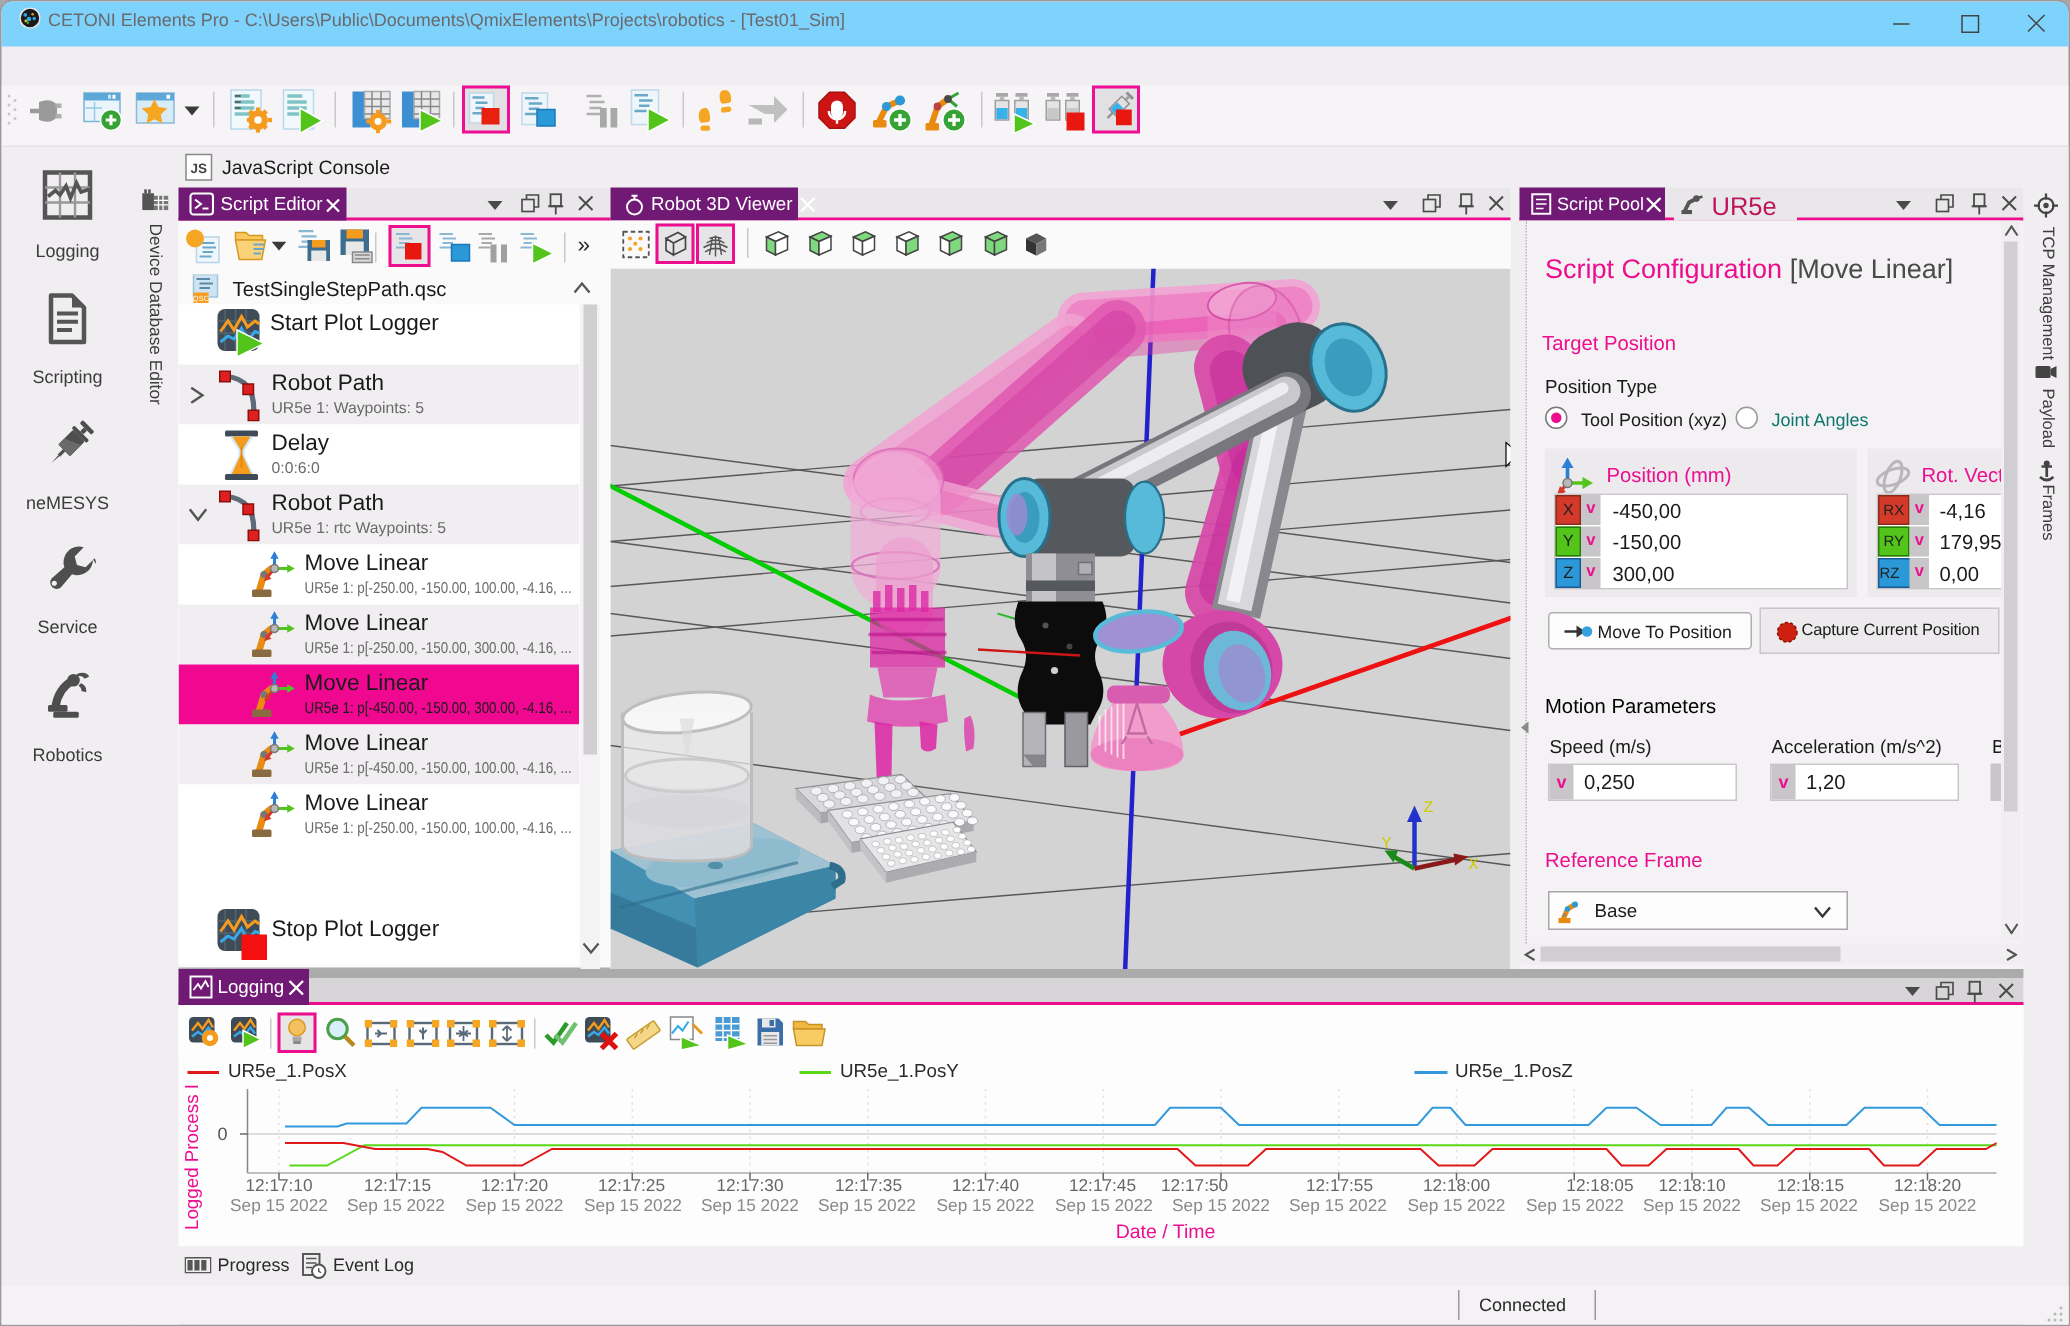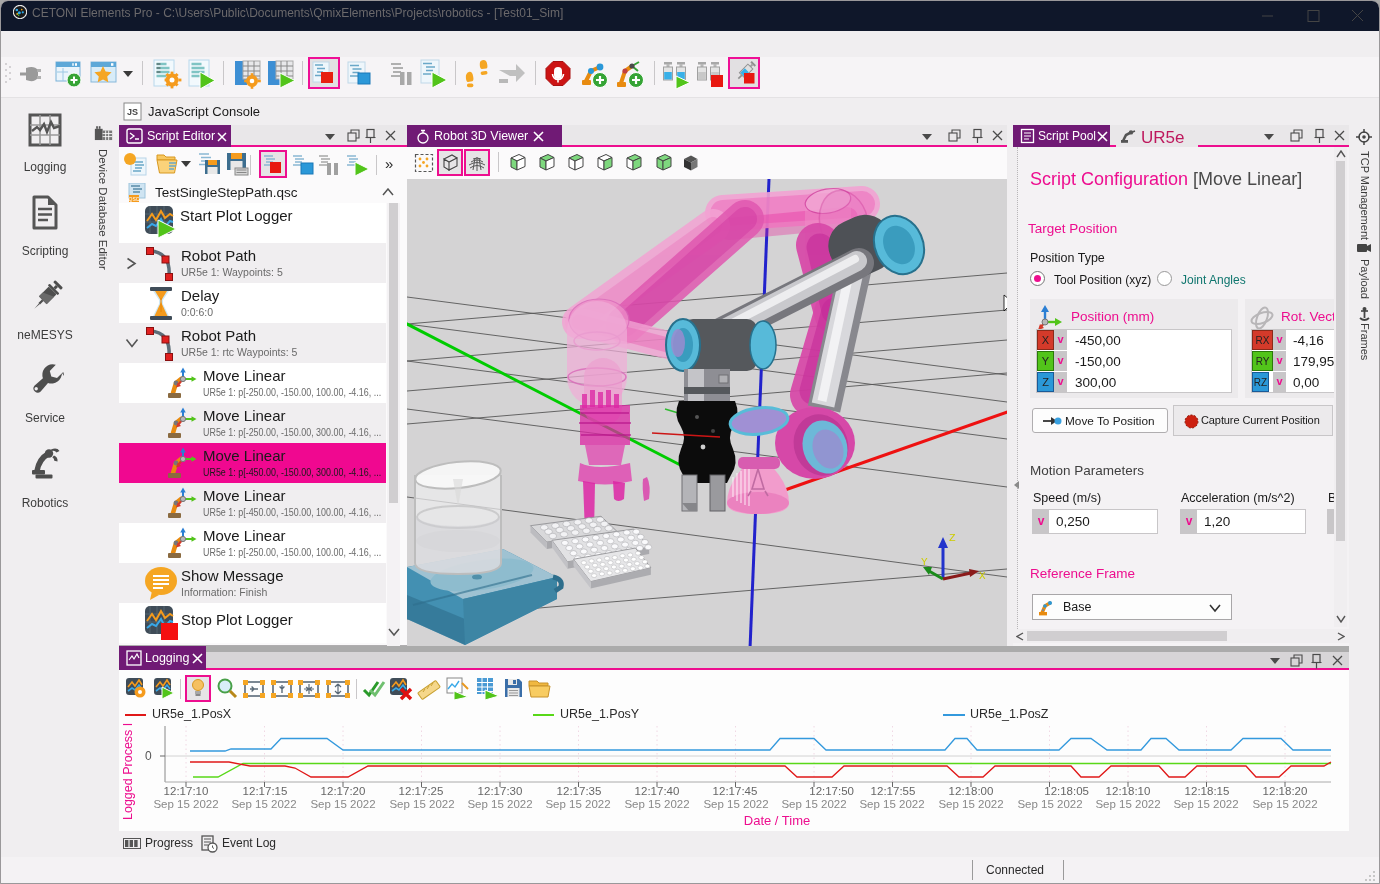--- a/index.html
+++ b/index.html
@@ -1,20 +1,20 @@
 <!DOCTYPE html>
 <html><head>
 <meta charset="utf-8">
 <style>
 * { margin:0; padding:0; box-sizing:border-box; }
 html,body { width:1380px; height:884px; overflow:hidden; font-family:"Liberation Sans", sans-serif; background:#a8a8a8; }
 #win { position:absolute; left:0; top:0; width:1380px; height:884px; background:#f0eef0; border:1px solid #9a989a; border-radius:8px 8px 0 0; overflow:hidden; }
 .abs { position:absolute; }
 
-#titlebar { position:absolute; left:0; top:0; width:100%; height:30px; background:#0f172a; }
+#titlebar { position:absolute; left:0; top:0; width:100%; height:30px; background:#7dd3fc; }
 #titletext { position:absolute; left:31px; top:5px; font-size:12px; color:#6b696b; }
 .wbtn { position:absolute; top:0; width:46px; height:30px; color:#444; }
 
 #menubar { position:absolute; left:0; top:30px; width:100%; height:26px; background:#f6f4f6; }
 .menuitem { position:absolute; top:5px; font-size:13px; color:#1a1a1a; }
 
 #toolbar { position:absolute; left:0; top:56px; width:100%; height:41px; background:#f6f4f6; border-bottom:1px solid #e4e2e4; }
 #tbicons { position:absolute; left:0; top:0; width:1380px; height:97px; }
 .tbsep { position:absolute; top:60px; width:1px; height:24px; background:#c9c7c9; }
 .tbox { position:absolute; top:56px; width:32px; height:32px; border:2px solid #ef0f96; background:#e2e0e2; }
@@ -620,31 +620,20 @@
           <path d="M18 13 h9" stroke="#52c41a" stroke-width="2"></path>
             <path d="M31.5 13 l-5 -2.8 v5.6 z" fill="#52c41a"></path>
           <path d="M18 13 l-5 6" stroke="#d43a2a" stroke-width="2"></path>
             <path d="M11 21.5 l1.6 -5 3.4 3.4 z" fill="#d43a2a"></path>
           <circle cx="18" cy="13" r="2.6" fill="#b8b8b8" stroke="#777"></circle>
         </svg>
         <div class="t1" style="left:84px">Move Linear</div>
           <div class="t2 sq" style="left:84px">UR5e 1: p[-250.00, -150.00, 100.00, -4.16, ...</div>
       </div>
 
-      <div class="trow" style="top:360px;background:#f0eef0">
-        <svg class="abs" style="left:23px;top:2px" width="38" height="38" viewBox="0 0 38 38">
-          <ellipse cx="19" cy="16" rx="16" ry="14" fill="#f5a623"></ellipse>
-          <path d="M10 26 l-2 9 9 -5 z" fill="#f5a623"></path>
-          <g stroke="#fff" stroke-width="1.8">
-              <path d="M11 11 h16 M11 15 h16 M11 19 h16 M11 23 h10"></path>
-            </g>
-        </svg>
-        <div class="t1">Show Message</div>
-          <div class="t2">Information: Finish</div>
-      </div>
 
       <div class="trow" style="top:400px;background:#fff">
         <svg class="abs" style="left:25px;top:2px" width="36" height="38" viewBox="0 0 36 38">
           <rect x="1" y="1" width="28" height="28" rx="5" fill="#3f4c58"></rect>
           <path d="M6 1 v28 M13 1 v28 M20 1 v28 M1 9 h28 M1 17 h28" stroke="#55646f" stroke-width="1"></path>
           <path d="M3 16 l5 -7 4 6 5 -9 4 7 5 -4 3 2" stroke="#f59b1d" stroke-width="2" fill="none"></path>
           <path d="M3 23 l5 -4 4 2 5 -7 4 8 5 -6 3 1" stroke="#38a8e8" stroke-width="2" fill="none"></path>
           <rect x="17" y="18" width="17" height="17" fill="#f51010"></rect>
         </svg>
         <div class="t1" style="top:8px">Stop Plot Logger</div>
@@ -654,21 +643,21 @@
     <div class="abs" style="left:268px;top:78px;width:13px;height:444px;background:#f4f2f4">
       <div class="abs" style="left:2px;top:0px;width:9px;height:300px;background:#d0ced0"></div>
     </div>
     <svg class="abs" style="left:269px;top:502px" width="12" height="10">
         <path d="M1 2 L6 8 L11 2" stroke="#555" stroke-width="1.5" fill="none"></path>
       </svg>
   </div>
 
   <div id="viewer">
     <div class="dock-title" style="left:0;top:0;width:600px;border-bottom:2px solid #ed0e8f"></div>
-    <div class="pink-tab" style="left:0;top:0;width:155px">
+    <div class="pink-tab" style="left:0;top:0;width:125px">
       <svg class="abs" style="left:8px;top:3px" width="16" height="16" viewBox="0 0 16 16">
           <circle cx="8" cy="10" r="5" fill="none" stroke="#fff" stroke-width="1.3"></circle>
           <path d="M8 5 v-3 M6 2.5 h4" stroke="#fff" stroke-width="1.3"></path>
         </svg>
       <span class="abs" style="left:27px;top:4px">Robot 3D Viewer</span>
       <svg class="abs" style="left:126px;top:6px" width="11" height="11">
           <path d="M1 1 L10 10 M10 1 L1 10" stroke="#fff" stroke-width="1.6"></path>
         </svg>
     </div>
     <svg class="dock-ctrl" style="left:510px" width="86" height="22" viewBox="0 0 86 22">
@@ -1060,42 +1049,42 @@
           <ellipse cx="14" cy="13" rx="5" ry="11" fill="none" stroke="#b8b6b8" stroke-width="2" transform="rotate(20 14 13)"></ellipse>
         </svg>
       <div class="lbl" style="left:36px;top:10px;font-size:13.5px;color:#ed0e8f">Rot. Vecto</div>
       <div class="abs" style="left:6px;top:30px;width:96px;height:64px;background:#fff;border:1px solid #c8c6c8"></div>
       <div class="abs" style="left:7px;top:31px;width:21px;height:20px;background:#d43a2a;border:1px solid #8a2a1a;color:#222;font-size:10px;text-align:center;line-height:19px">RX</div>
       <div class="abs" style="left:28px;top:31px;width:13px;height:20px;background:#c8c6c8;color:#ed0e8f;font-size:11px;font-weight:bold;text-align:center;line-height:19px">v</div>
       <div class="lbl" style="left:48px;top:34px;font-size:13.5px;color:#1a1a1a">-4,16</div>
       <div class="abs" style="left:7px;top:52px;width:21px;height:20px;background:#52c41a;border:1px solid #2a7a0a;color:#222;font-size:10px;text-align:center;line-height:19px">RY</div>
       <div class="abs" style="left:28px;top:52px;width:13px;height:20px;background:#c8c6c8;color:#ed0e8f;font-size:11px;font-weight:bold;text-align:center;line-height:19px">v</div>
       <div class="lbl" style="left:48px;top:55px;font-size:13.5px;color:#1a1a1a">179,95</div>
-      <div class="abs" style="left:7px;top:73px;width:17px;height:20px;background:#2b98d8;border:1px solid #1a5a98;color:#222;font-size:10px;text-align:center;line-height:19px">RZ</div>
+      <div class="abs" style="left:7px;top:73px;width:33px;height:20px;background:#2b98d8;border:1px solid #1a5a98;color:#222;font-size:10px;text-align:left;line-height:19px">RZ</div>
       <div class="abs" style="left:28px;top:73px;width:13px;height:20px;background:#c8c6c8;color:#ed0e8f;font-size:11px;font-weight:bold;text-align:center;line-height:19px">v</div>
       <div class="lbl" style="left:48px;top:76px;font-size:13.5px;color:#1a1a1a">0,00</div>
     </div>
 
     <div class="abs" style="left:19px;top:283px;width:136px;height:25px;background:#fdfdfd;border:1px solid #b0aeb0;border-radius:3px">
       <svg class="abs" style="left:9px;top:6px" width="20" height="12">
           <path d="M1 6 h10" stroke="#333" stroke-width="1.8"></path>
           <path d="M9 2 l6 4 -6 4 z" fill="#333"></path>
           <circle cx="16" cy="6" r="3.5" fill="#38a0e0"></circle>
         </svg>
       <span class="lbl" style="left:32px;top:5px;font-size:11.8px;color:#1a1a1a">Move To Position</span>
     </div>
     <div class="abs" style="left:160px;top:280px;width:160px;height:31px;background:#eceaec;border:1px solid #c8c6c8;overflow:hidden">
       <svg class="abs" style="left:10px;top:8px" width="15" height="15">
           <circle cx="7.5" cy="7.5" r="6.5" fill="#cc2010"></circle>
           <circle cx="7.5" cy="7.5" r="6.5" fill="none" stroke="#881000" stroke-width="1" stroke-dasharray="2 1.6"></circle>
         </svg>
       <span class="lbl" style="left:27px;top:8px;font-size:11px;color:#1a1a1a;letter-spacing:-0.1px">Capture Current Position</span>
     </div>
 
-    <div class="lbl" style="left:17px;top:338px;font-size:13.5px;color:#404040">Motion Parameters</div>
+    <div class="lbl" style="left:17px;top:338px;font-size:13.5px;color:#000000">Motion Parameters</div>
     <div class="lbl" style="left:20px;top:366px;font-size:12.5px;color:#1a1a1a">Speed (m/s)</div>
     <div class="abs" style="left:19px;top:384px;width:126px;height:25px;background:#fff;border:1px solid #c8c6c8"></div>
     <div class="abs" style="left:20px;top:385px;width:16px;height:23px;background:#c8c6c8;color:#ed0e8f;font-size:12px;font-weight:bold;text-align:center;line-height:22px">v</div>
     <div class="lbl" style="left:43px;top:389px;font-size:13.5px;color:#1a1a1a">0,250</div>
     <div class="lbl" style="left:168px;top:366px;font-size:12.5px;color:#1a1a1a">Acceleration (m/s^2)</div>
     <div class="abs" style="left:167px;top:384px;width:126px;height:25px;background:#fff;border:1px solid #c8c6c8"></div>
     <div class="abs" style="left:168px;top:385px;width:16px;height:23px;background:#c8c6c8;color:#ed0e8f;font-size:12px;font-weight:bold;text-align:center;line-height:22px">v</div>
     <div class="lbl" style="left:191px;top:389px;font-size:13.5px;color:#1a1a1a">1,20</div>
     <div class="lbl" style="left:315px;top:366px;font-size:12.5px;color:#1a1a1a">B</div>
     <div class="abs" style="left:314px;top:384px;width:14px;height:25px;background:#c8c6c8"></div>
@@ -1353,21 +1342,21 @@
   <div class="lbl" style="left:380px;top:784px;width:80px;text-align:center;font-size:11.5px;color:#666">12:17:25</div>
   <div class="lbl" style="left:376px;top:797px;width:90px;text-align:center;font-size:11.5px;color:#888">Sep 15 2022</div>
   <div class="lbl" style="left:459px;top:784px;width:80px;text-align:center;font-size:11.5px;color:#666">12:17:30</div>
   <div class="lbl" style="left:454px;top:797px;width:90px;text-align:center;font-size:11.5px;color:#888">Sep 15 2022</div>
   <div class="lbl" style="left:538px;top:784px;width:80px;text-align:center;font-size:11.5px;color:#666">12:17:35</div>
   <div class="lbl" style="left:532px;top:797px;width:90px;text-align:center;font-size:11.5px;color:#888">Sep 15 2022</div>
   <div class="lbl" style="left:616px;top:784px;width:80px;text-align:center;font-size:11.5px;color:#666">12:17:40</div>
   <div class="lbl" style="left:611px;top:797px;width:90px;text-align:center;font-size:11.5px;color:#888">Sep 15 2022</div>
   <div class="lbl" style="left:694px;top:784px;width:80px;text-align:center;font-size:11.5px;color:#666">12:17:45</div>
   <div class="lbl" style="left:690px;top:797px;width:90px;text-align:center;font-size:11.5px;color:#888">Sep 15 2022</div>
-  <div class="lbl" style="left:773px;top:784px;width:80px;text-align:right;font-size:11.5px;color:#666">12:17:50</div>
+  <div class="lbl" style="left:773px;top:784px;width:80px;text-align:left;font-size:11.5px;color:#666">12:17:50</div>
   <div class="lbl" style="left:768px;top:797px;width:90px;text-align:center;font-size:11.5px;color:#888">Sep 15 2022</div>
   <div class="lbl" style="left:852px;top:784px;width:80px;text-align:center;font-size:11.5px;color:#666">12:17:55</div>
   <div class="lbl" style="left:846px;top:797px;width:90px;text-align:center;font-size:11.5px;color:#888">Sep 15 2022</div>
   <div class="lbl" style="left:930px;top:784px;width:80px;text-align:center;font-size:11.5px;color:#666">12:18:00</div>
   <div class="lbl" style="left:925px;top:797px;width:90px;text-align:center;font-size:11.5px;color:#888">Sep 15 2022</div>
   <div class="lbl" style="left:1008px;top:784px;width:80px;text-align:right;font-size:11.5px;color:#666">12:18:05</div>
   <div class="lbl" style="left:1004px;top:797px;width:90px;text-align:center;font-size:11.5px;color:#888">Sep 15 2022</div>
   <div class="lbl" style="left:1087px;top:784px;width:80px;text-align:center;font-size:11.5px;color:#666">12:18:10</div>
   <div class="lbl" style="left:1082px;top:797px;width:90px;text-align:center;font-size:11.5px;color:#888">Sep 15 2022</div>
   <div class="lbl" style="left:1166px;top:784px;width:80px;text-align:center;font-size:11.5px;color:#666">12:18:15</div>

